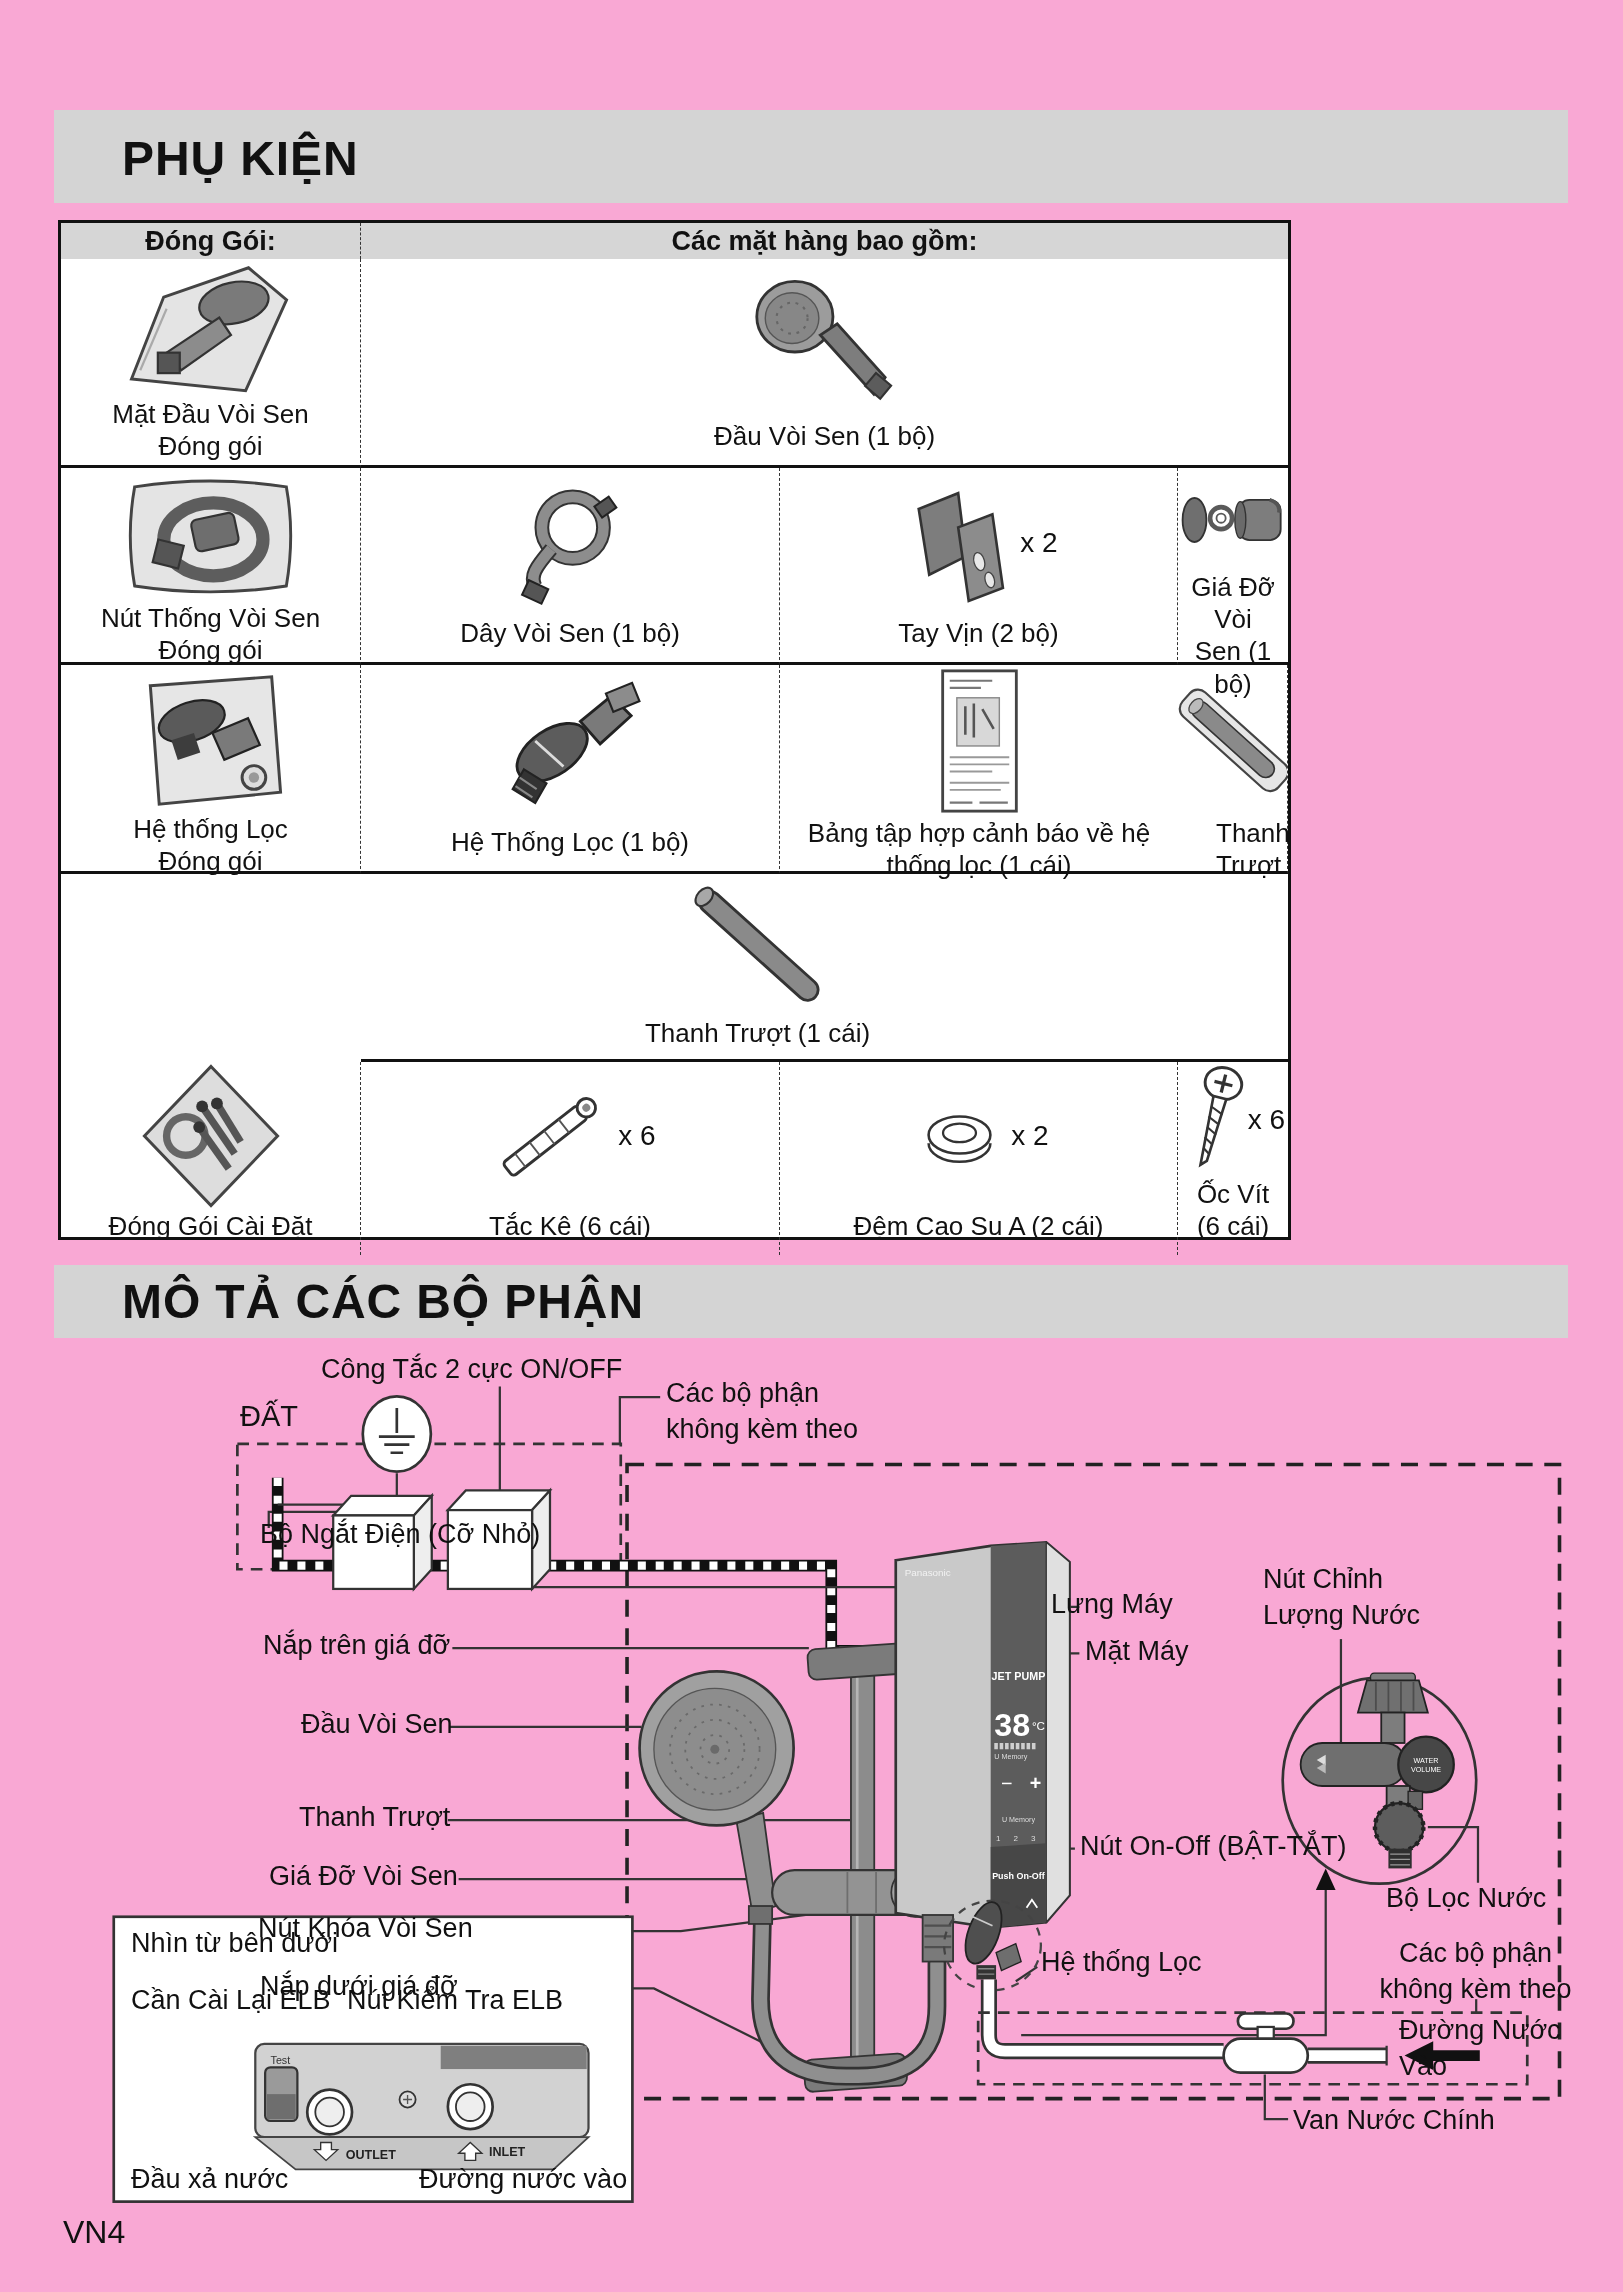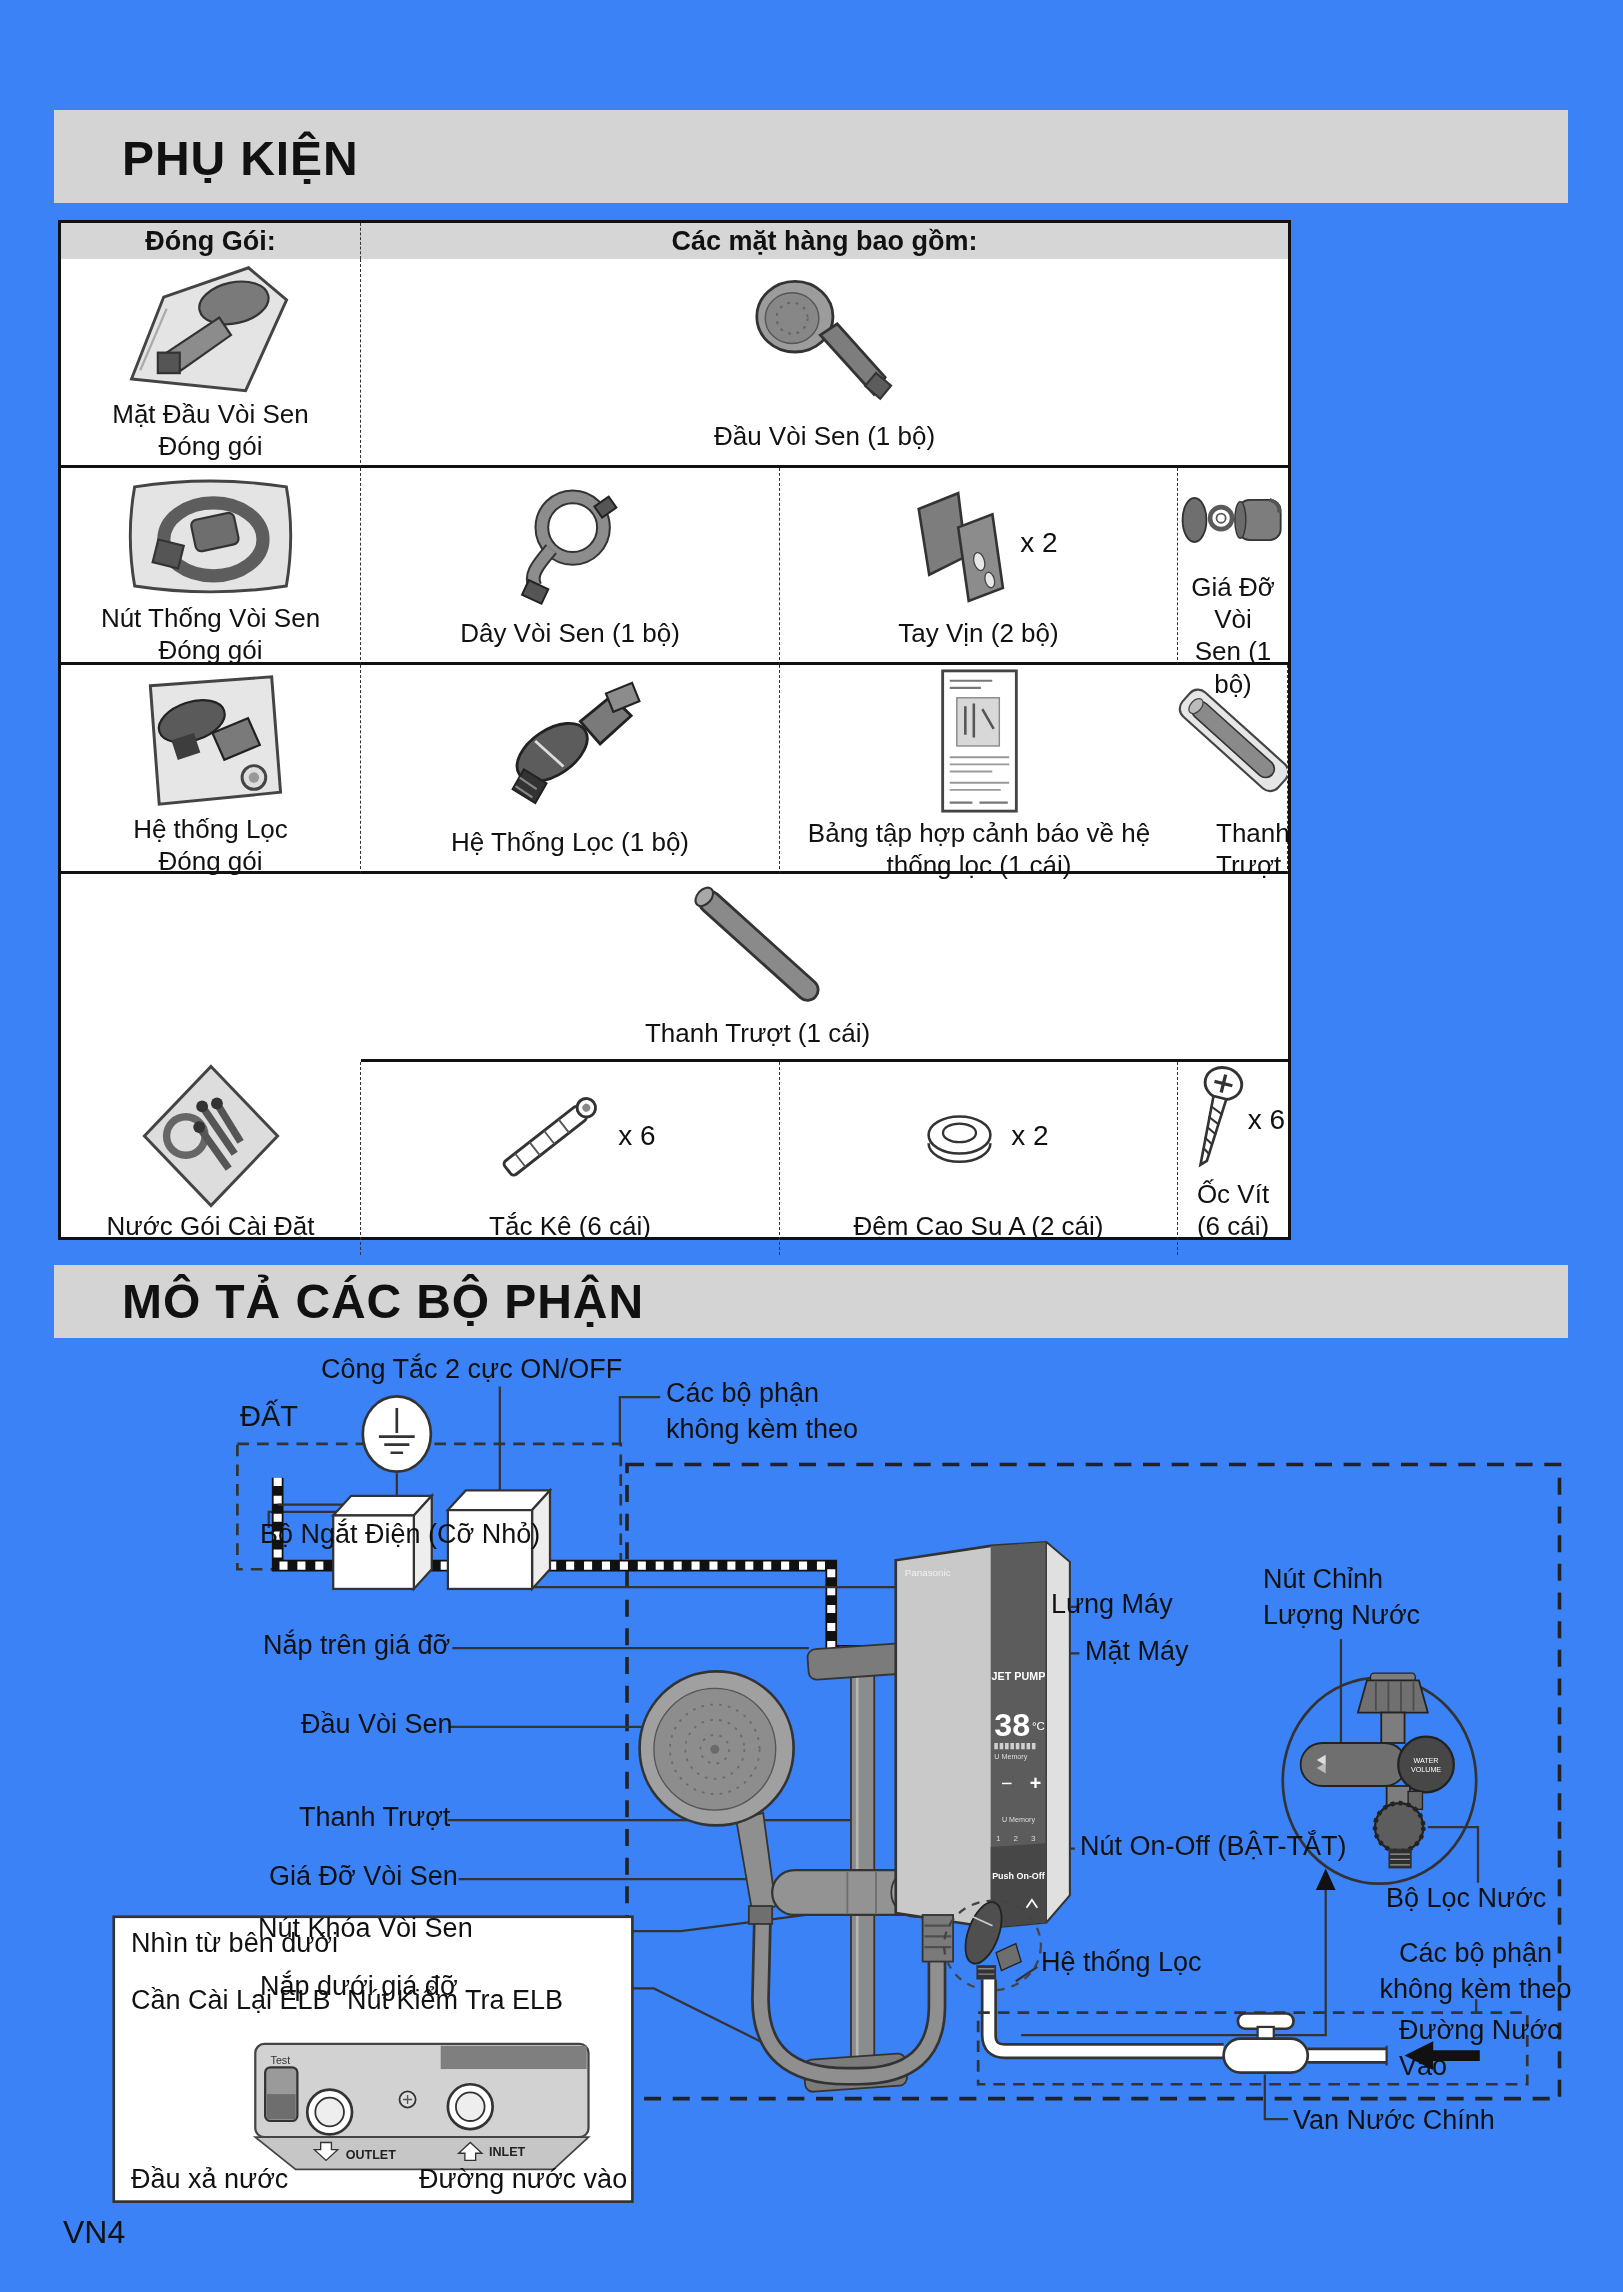--- a/index.html
+++ b/index.html
@@ -1,16 +1,16 @@
 <!DOCTYPE html>
 <html style="font-size:14.3px"><head>
 <meta charset="utf-8">
 <style>
   html,body{margin:0;padding:0;background:#fff}
-  .page{position:relative;width:1624px;height:2293px;background:#3b82f6;overflow:hidden;
+  .page{position:relative;width:1624px;height:2293px;background:#f9a8d4;overflow:hidden;
         font-family:"Liberation Sans","DejaVu Sans",sans-serif;color:#111}
   .secbar{position:absolute;left:54px;width:1514px;background:#d4d4d4}
   #bar1{top:110px;height:93px}
   #bar2{top:1265px;height:73px}
   .sectitle{position:absolute;font-size:48px;font-weight:bold;letter-spacing:0.9px}
   #stitle1{left:122px;top:131px}
   #stitle2{left:122px;top:1274px}
 
   
   .acc-table{position:absolute;left:58px;top:220px;width:1233px;height:1020px;
@@ -203,21 +203,21 @@
           <g stroke="#555" stroke-width="5">
             <path d="M44 30 L66 62"></path>
               <path d="M54 28 L70 54"></path>
               <path d="M42 44 L62 72"></path>
           </g>
           <circle cx="44" cy="30" r="4" fill="#333"></circle>
             <circle cx="54" cy="28" r="4" fill="#333"></circle>
             <circle cx="42" cy="44" r="4" fill="#333"></circle>
         </svg>
       </div>
-      <div class="lbl">Nước Gói Cài Đặt</div>
+      <div class="lbl">Đóng Gói Cài Đặt</div>
     </div>
     <div class="cell br">
       <div class="fig">
         <svg width="134" height="112" viewBox="0 0 100 85">
           <g transform="rotate(-38 50 42)">
             <rect x="8" y="36" width="72" height="13" rx="3" fill="#fff" stroke="#333" stroke-width="2.2"></rect>
             <path d="M20 36 v13 M34 36 v13 M48 36 v13 M62 36 v13" stroke="#555" stroke-width="1.4"></path>
             <circle cx="84" cy="42" r="7" fill="#fff" stroke="#333" stroke-width="2.2"></circle>
             <circle cx="84" cy="42" r="3" fill="#888"></circle>
           </g>

